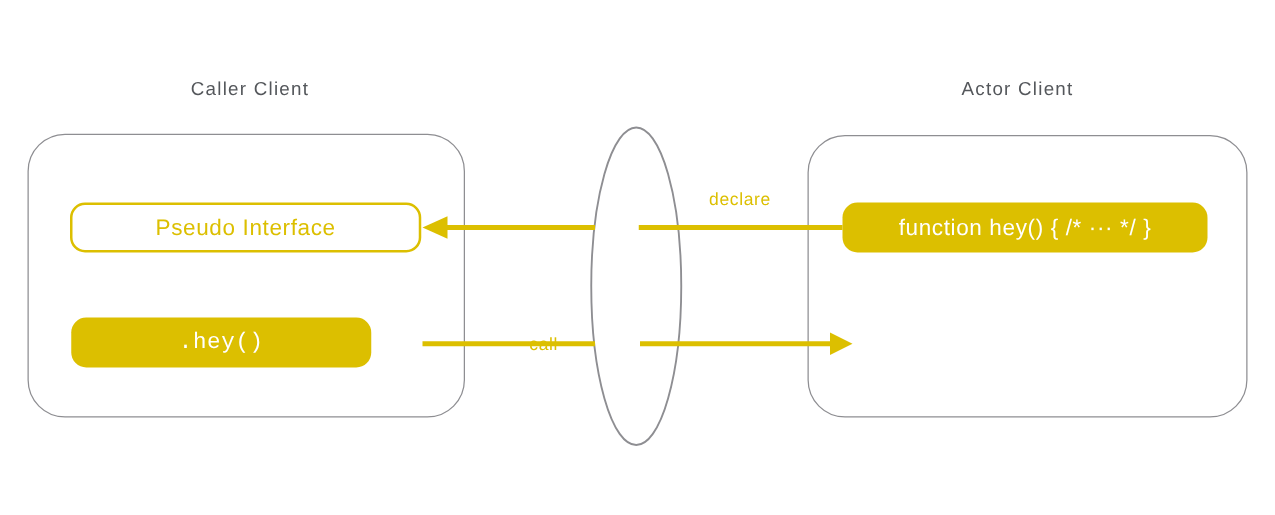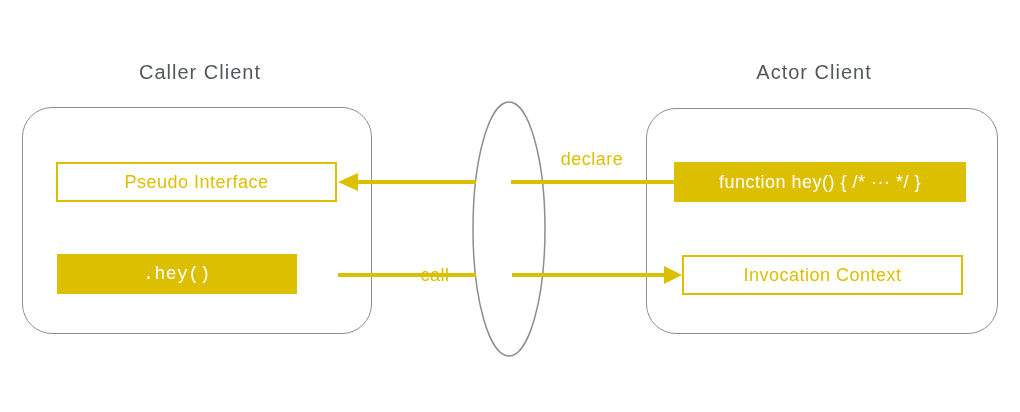--- a/index.html
+++ b/index.html
@@ -14,60 +14,61 @@
   body{font-family:"Liberation Sans","DejaVu Sans",sans-serif;}
   .canvas{
     position:relative;
     width:1020px;height:412px;
     background:var(--bg);
     overflow:hidden;
   }
   .col-title{
     position:absolute;top:60px;height:24px;line-height:24px;
     text-align:center;
-    font-size:20px;letter-spacing:1px;
+    font-size:15px;letter-spacing:1px;
     color:var(--title-text);
   }
   .title-caller{left:100px;width:200px;}
   .title-hub{left:410px;width:200px;}
   .title-actor{left:714px;width:200px;}
 
   .outer-box{
     position:absolute;
     border:1.5px solid var(--outline);
     border-radius:30px;
     background:transparent;
   }
   .outer-left{left:22px;top:107px;width:350px;height:227px;}
   .outer-right{left:646px;top:108px;width:352px;height:226px;}
 
   .node{
     position:absolute;height:40px;
     display:flex;align-items:center;justify-content:center;
     font-size:18px;letter-spacing:0.5px;
     white-space:nowrap;
+    border-radius:12px;
   }
   .node.outlined{
     border:2px solid var(--accent);
     color:var(--accent);
     background:var(--bg);
   }
   .node.filled{
     background:var(--accent);
     color:var(--on-fill);
   }
   .node-pseudo{left:56px;top:162px;width:281px;}
   .node-hey{left:57px;top:254px;width:240px;font-family:Liberation Mono, monospace;}
   .node-fn{left:674px;top:162px;width:292px;}
   .node-invocation{left:682px;top:255px;width:281px;}
 
   .edge-label{
     position:absolute;height:20px;line-height:20px;
     text-align:center;
-    font-size:18px;letter-spacing:0.5px;
+    font-size:14px;letter-spacing:0.5px;
     color:var(--accent);
   }
   .label-declare{left:552px;top:149px;width:80px;}
   .label-call{left:408px;top:245px;width:54px;margin-top:20px;}
 
   svg.overlay{
     position:absolute;left:0;top:0;
     pointer-events:none;
   }
   .hub-ellipse{fill:none;stroke:var(--outline);stroke-width:1.5px;}
@@ -81,21 +82,20 @@
 
   <div class="col-title title-caller">Caller Client</div>
   <div class="col-title title-actor">Actor Client</div>
 
   <div class="outer-box outer-left"></div>
   <div class="outer-box outer-right"></div>
 
   <div class="node outlined node-pseudo">Pseudo Interface</div>
   <div class="node filled node-hey">.hey()</div>
   <div class="node filled node-fn">function hey() { /* ··· */ }</div>
-  <div class="node outlined node-invocation">Invocation Context</div>
 
   <div class="edge-label label-declare">declare</div>
   <div class="edge-label label-call">call</div>
 
   <svg class="overlay" width="1020" height="412" viewBox="0 0 1020 412">
     <ellipse class="hub-ellipse" cx="509" cy="229" rx="36" ry="127"></ellipse>
 
     <line class="edge-line" x1="674" y1="182" x2="511" y2="182"></line>
     <line class="edge-line" x1="476" y1="182" x2="357" y2="182"></line>
     <polygon class="arrow-head" points="338,182 358,173 358,191"></polygon>

